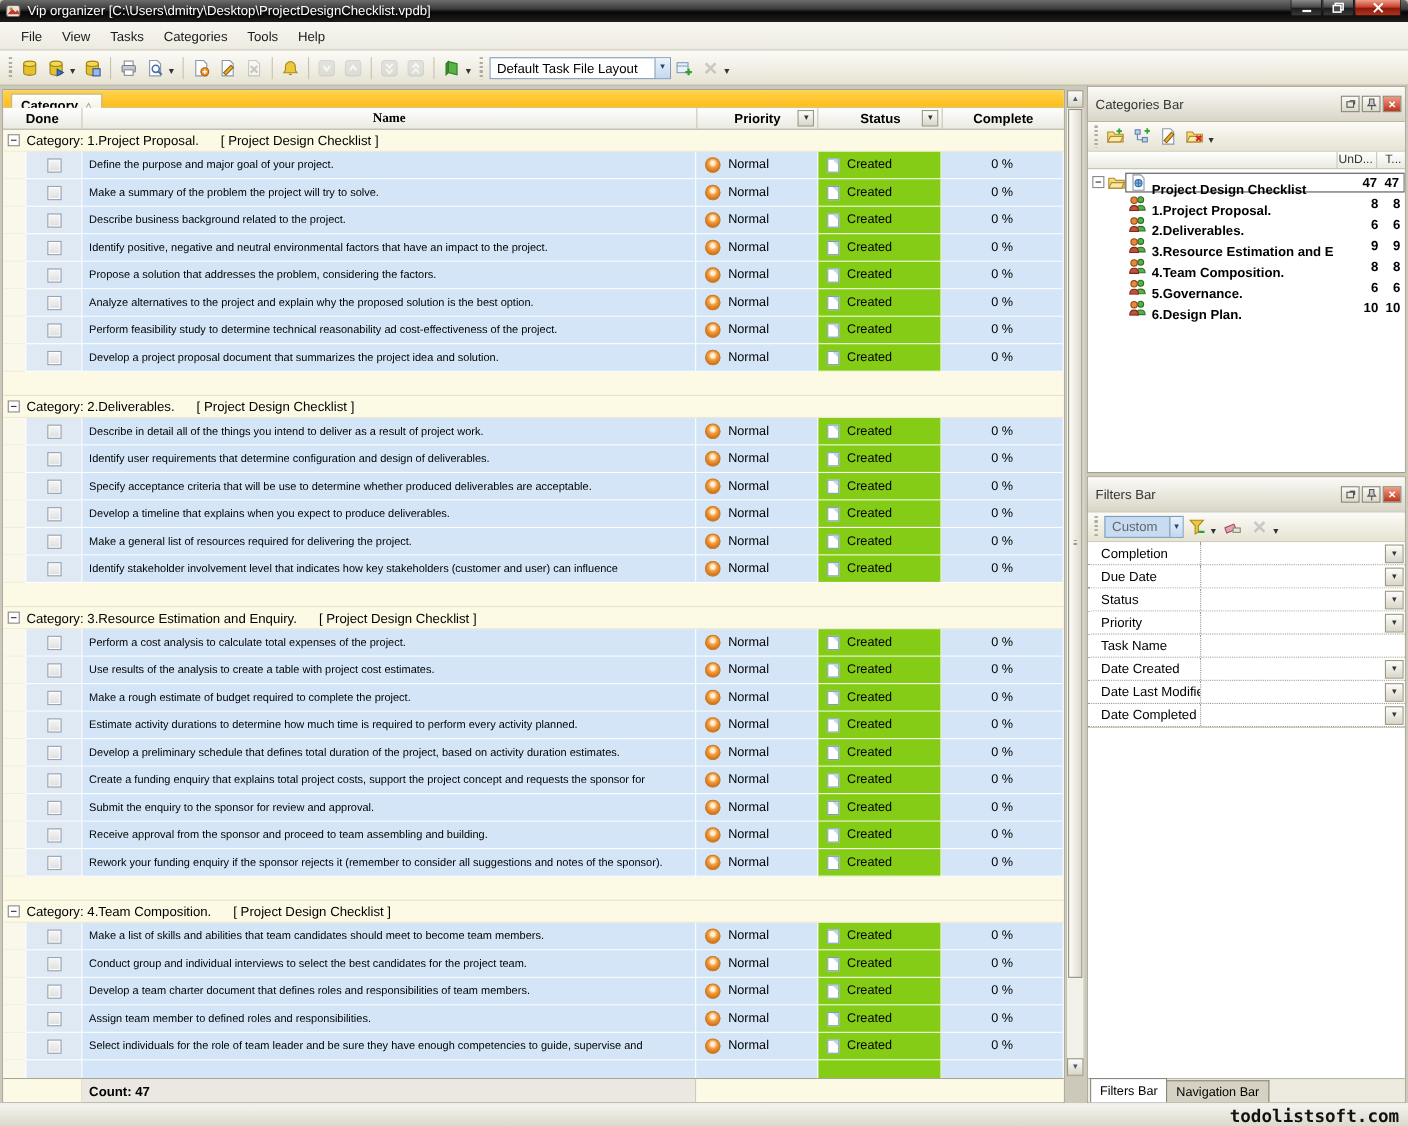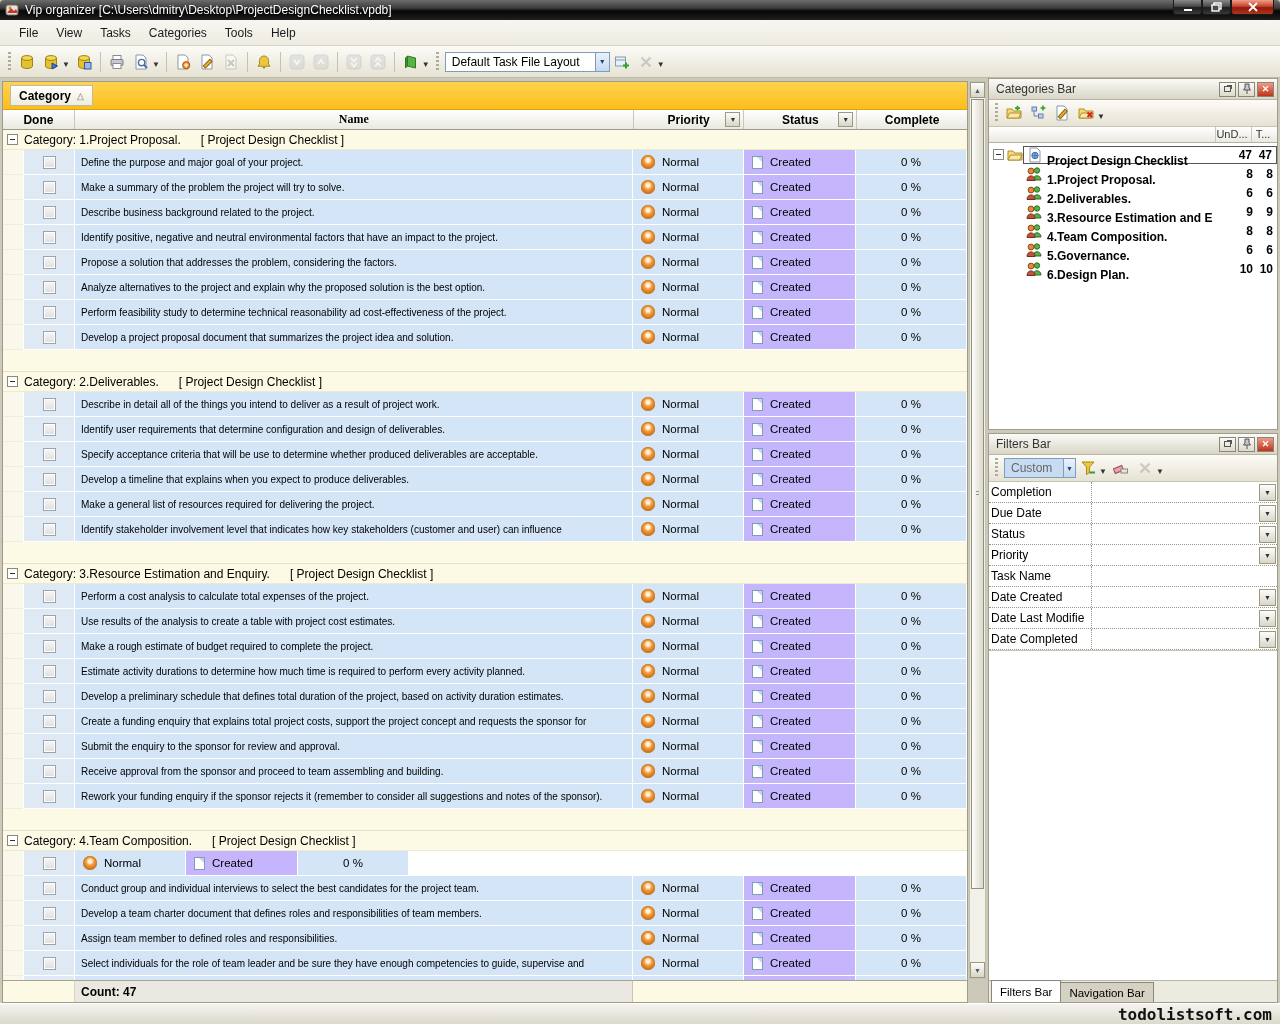--- a/index.html
+++ b/index.html
@@ -39,21 +39,21 @@
   .combo .dd { width:14px; height:100%; display:flex; align-items:center; justify-content:center;
     font-size:7px; color:#24466e; background:linear-gradient(180deg,#EAF2FB,#C4D8F0); border-left:1px solid #7F9DB9; }
   #layout-combo { width:165px; justify-content:space-between; margin-left:2px; }
 
   
   #workspace { position:absolute; top:78px; left:0; right:0; bottom:21px; background:#CDC9BA; }
 
   
   #table-panel { position:absolute; left:2px; top:3px; width:966px; bottom:0;
     border:1px solid #9E9B8A; background:#fff; display:flex; flex-direction:column; }
-  #group-band { height:28px; background:linear-gradient(180deg,#FFD34E,#FDBD1B);
+  #group-band { height:16px; background:linear-gradient(180deg,#FFD34E,#FDBD1B);
     border-bottom:1px solid #D8A410; display:flex; align-items:flex-start; padding:3px 0 0 7px; }
   #group-btn { height:21px; display:flex; align-items:center; gap:6px; padding:0 8px;
     background:linear-gradient(180deg,#FFFFFC,#EFECDF); border:1px solid #BDB9A4; font-weight:bold; }
   #group-btn .tri { color:#A9A694; font-size:9px; }
   #col-head { height:20px; display:flex; background:linear-gradient(180deg,#FFFFFF,#EAE9E1);
     border-bottom:1px solid #9E9C8E; font-weight:bold; }
   .hc { display:flex; align-items:center; justify-content:center; position:relative;
     border-right:1px solid #C9C7B7; }
   .hc-done { width:72px; } .hc-name { width:560px;font-family:Liberation Serif, serif; } .hc-prio { width:111px; }
   .hc-status { width:113px; } .hc-comp { width:110px; border-right:none; }
@@ -71,21 +71,21 @@
 
   .t-row { height:25px; display:flex; }
   .c-gutter { width:20px; background:#FAF8EA; border-bottom:1px solid #EFEDDC; }
   .c-done { width:52px; background:#DFE9F4; border:1px solid #FFF; border-width:0 1px 1px 1px;
     display:flex; align-items:center; justify-content:center; }
   .c-name { width:558px; background:#D3E5F6; border-bottom:1px solid #fff; border-right:1px solid #fff;
     display:flex; align-items:center; padding:0 6px; overflow:hidden; }
   .c-name span { white-space:nowrap; font-size:10px; }
   .c-prio { width:111px; background:#D3E5F6; border-bottom:1px solid #fff; border-right:1px solid #fff;
     display:flex; align-items:center; gap:7px; padding-left:8px; font-size:11.5px; }
-  .c-status { width:112px; background:#c4b5fd; border-bottom:1px solid #fff; border-right:1px solid #fff;
+  .c-status { width:112px; background:#84cc16; border-bottom:1px solid #fff; border-right:1px solid #fff;
     display:flex; align-items:center; gap:7px; padding-left:8px; font-size:11.5px; }
   .c-comp { width:110px; background:#D3E5F6; border-bottom:1px solid #fff;
     display:flex; align-items:center; justify-content:center; font-size:11.5px; }
   .cbx { width:13px; height:13px; border:1px solid #99A4B0;
     background:linear-gradient(180deg,#F7F7F7,#DEDEDE); box-shadow:inset 0 0 0 1px #fff; }
   .prio-dot { width:14px; height:14px; border-radius:50%; flex:0 0 auto;
     background:radial-gradient(circle at 50% 38%, #FFF0D8 0 16%, #F5A043 34%, #D9791C 62%, #A8540E 100%);
     box-shadow:0 0 0 1px #C97F2B inset; }
   .st-page { width:11px; height:13px; background:#fff; border:1px solid #7F9DB9; position:relative; flex:0 0 auto; }
   .st-page::before { content:""; position:absolute; top:0; right:0; width:0; height:0;
@@ -107,49 +107,49 @@
   #sc-thumb::after { content:""; position:absolute; left:4px; right:4px; top:calc(50% - 3px); height:6px;
     background:repeating-linear-gradient(180deg,#9B9884 0 1px,transparent 1px 3px); }
   #sc-track-gap { flex:1; }
 
   
   #right { position:absolute; left:988px; top:0; right:2px; bottom:0; }
   .panel { position:absolute; left:0; right:0; border:1px solid #A09D8C; background:#fff;
     display:flex; flex-direction:column; }
   #cat-panel { top:0; height:352px; }
   #flt-panel { top:355px; bottom:0; }
-  .p-title { height:21px; background:linear-gradient(180deg,#FBFAF6,#D9D6C7); border-bottom:1px solid #B8B5A5;
+  .p-title { height:32px; background:linear-gradient(180deg,#FBFAF6,#D9D6C7); border-bottom:1px solid #B8B5A5;
     display:flex; align-items:center; padding:0 3px 0 7px; color:#333; }
   .p-title .cap { flex:1; }
   .pbtn { width:17px; height:15px; margin-left:2px; border:1px solid #8A877A;
     background:linear-gradient(180deg,#FBFAF6,#DDDACB); display:flex; align-items:center; justify-content:center;
     font-size:9px; color:#444; }
   .pbtn.close { background:linear-gradient(180deg,#EE9B86,#C0331B); color:#fff; font-weight:bold; }
   .pbtn .inner-sq { width:7px; height:6px; border:1px solid #555; box-shadow:2px -2px 0 -1px #555; }
   .p-toolbar { height:27px; background:linear-gradient(180deg,#FCFBF7,#E6E3D3); border-bottom:1px solid #C6C3B2;
     display:flex; align-items:center; padding-left:2px; }
 
   
   #cat-colhead { height:16px; background:linear-gradient(180deg,#FFFFFF,#EAE9E1); border-bottom:1px solid #B5B2A2;
     display:flex; justify-content:flex-end; font-size:11px; color:#333; }
-  #cat-colhead div { border-left:1px solid #C9C7B7; padding:1px 3px 0 0; text-align:center; }
+  #cat-colhead div { border-left:1px solid #C9C7B7; padding:1px 3px 0 0; text-align:right; }
   .cu { width:36px; } .ct { width:26px; }
   #tree { flex:1; background:#fff; padding-top:2px; overflow:hidden; }
   .tr-row { height:19px; display:flex; align-items:center; font-weight:bold; padding-left:4px; }
   .tr-row .indent { width:30px; flex:0 0 auto; }
   .tr-row .lbl { flex:1; white-space:nowrap; overflow:hidden; margin-left:4px;margin-top:12px; }
   .tr-undone { width:34px; text-align:right; flex:0 0 auto; }
   .tr-total { width:24px; text-align:right; flex:0 0 auto; padding-right:4px; }
   .root-focus { display:flex; flex:1; align-items:center; border:1px solid #555; height:18px; }
   .ticon { margin-left:3px; flex:0 0 auto; display:flex; }
 
   
   #flt-grid { border-bottom:1px solid #C6C3B2; }
   .f-row { height:21px; display:flex; align-items:center; border-bottom:1px dotted #9a978a; background:#fff; }
-  .f-label { width:102px; padding-left:2px; white-space:nowrap; overflow:hidden; flex:0 0 auto; }
+  .f-label { width:102px; padding-left:12px; white-space:nowrap; overflow:hidden; flex:0 0 auto; }
   .f-value { flex:1; height:100%; border-left:1px dotted #9a978a; }
   .f-dd { width:17px; height:17px; margin-right:1px; background:linear-gradient(180deg,#FDFDFB,#D9D6C8);
     border:1px solid #9B9884; display:flex; align-items:center; justify-content:center; font-size:7px; color:#333; }
   #flt-filler { flex:1; background:#fff; }
   #flt-tabs { height:22px; display:flex; align-items:flex-end; background:#EDEBE0; border-top:1px solid #B8B5A5;
     padding-left:2px; }
   .tab { height:20px; display:flex; align-items:center; padding:0 8px; font-size:11.5px;
     border:1px solid #8A877A; border-bottom:none; background:#D5D2C4; margin-right:-1px; }
   .tab.active { background:#fff; height:22px; }
 
@@ -837,20 +837,23 @@
         <div class="g-spacer"></div>
         <div class="g-row">
           <span class="exp"></span>
           <span>Category: 4.Team Composition.</span>
           <span class="suffix">[ Project Design Checklist ]</span>
         </div>
         <div class="t-row">
           <div class="c-gutter"></div>
           <div class="c-done">
             <span class="cbx"></span>
+          </div>
+          <div class="c-name">
+            <span>Make a list of skills and abilities that team candidates should meet to become team members.</span>
           </div>
           <div class="c-prio">
             <span class="prio-dot"></span>
             <span>Normal</span>
           </div>
           <div class="c-status">
             <span class="st-page"></span>
             <span>Created</span>
           </div>
           <div class="c-comp">

